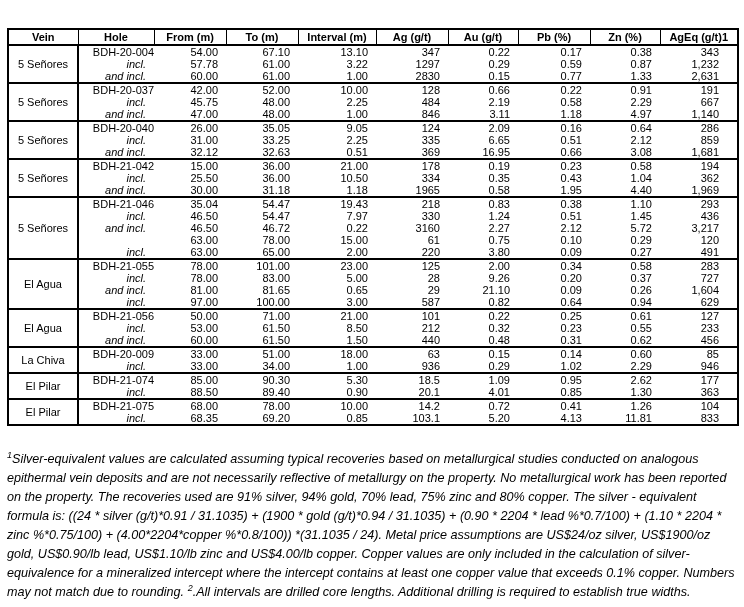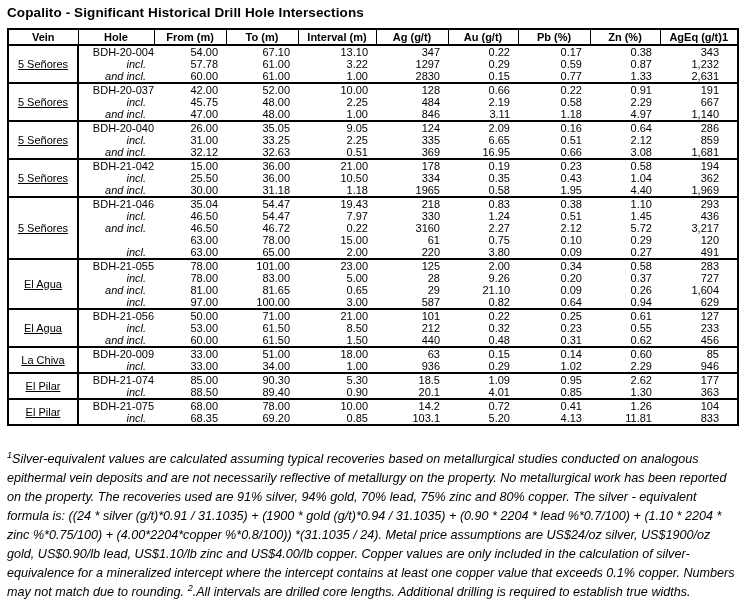--- a/index.html
+++ b/index.html
@@ -34,21 +34,21 @@
     white-space: nowrap;
     overflow: hidden;
   }
   table.drill th:first-child { border-left: none; margin-top: 8px; }
   table.drill td {
     height: 12px;
     line-height: 12px;
     white-space: nowrap;
     overflow: hidden;
   }
-  td.vein-cell { text-align: center; vertical-align: middle; text-decoration: underline; }
+  td.vein-cell { text-align: center; vertical-align: middle; }
   td.hole-cell {
     border-left: 2px solid #000;
     text-align: right;
     padding-left: 1px;
   }
   td.hole-cell.incl {
     text-align: right;
     font-style: italic;
     padding-right: 8px;
   }
@@ -63,21 +63,20 @@
     line-height: 19px;
     text-align: left;
   }
   .footnote sup { font-size: 9px; line-height: 0; }
 </style>
 </head>
 <body>
 
 <div class="page">
 
-  <div class="title">Copalito - Significant Historical Drill Hole Intersections</div>
 
   <table class="drill">
     <colgroup>
       <col style="width:70px">
         <col style="width:76px">
         <col style="width:72px">
       <col style="width:72px">
         <col style="width:78px">
         <col style="width:72px">
       <col style="width:70px">

